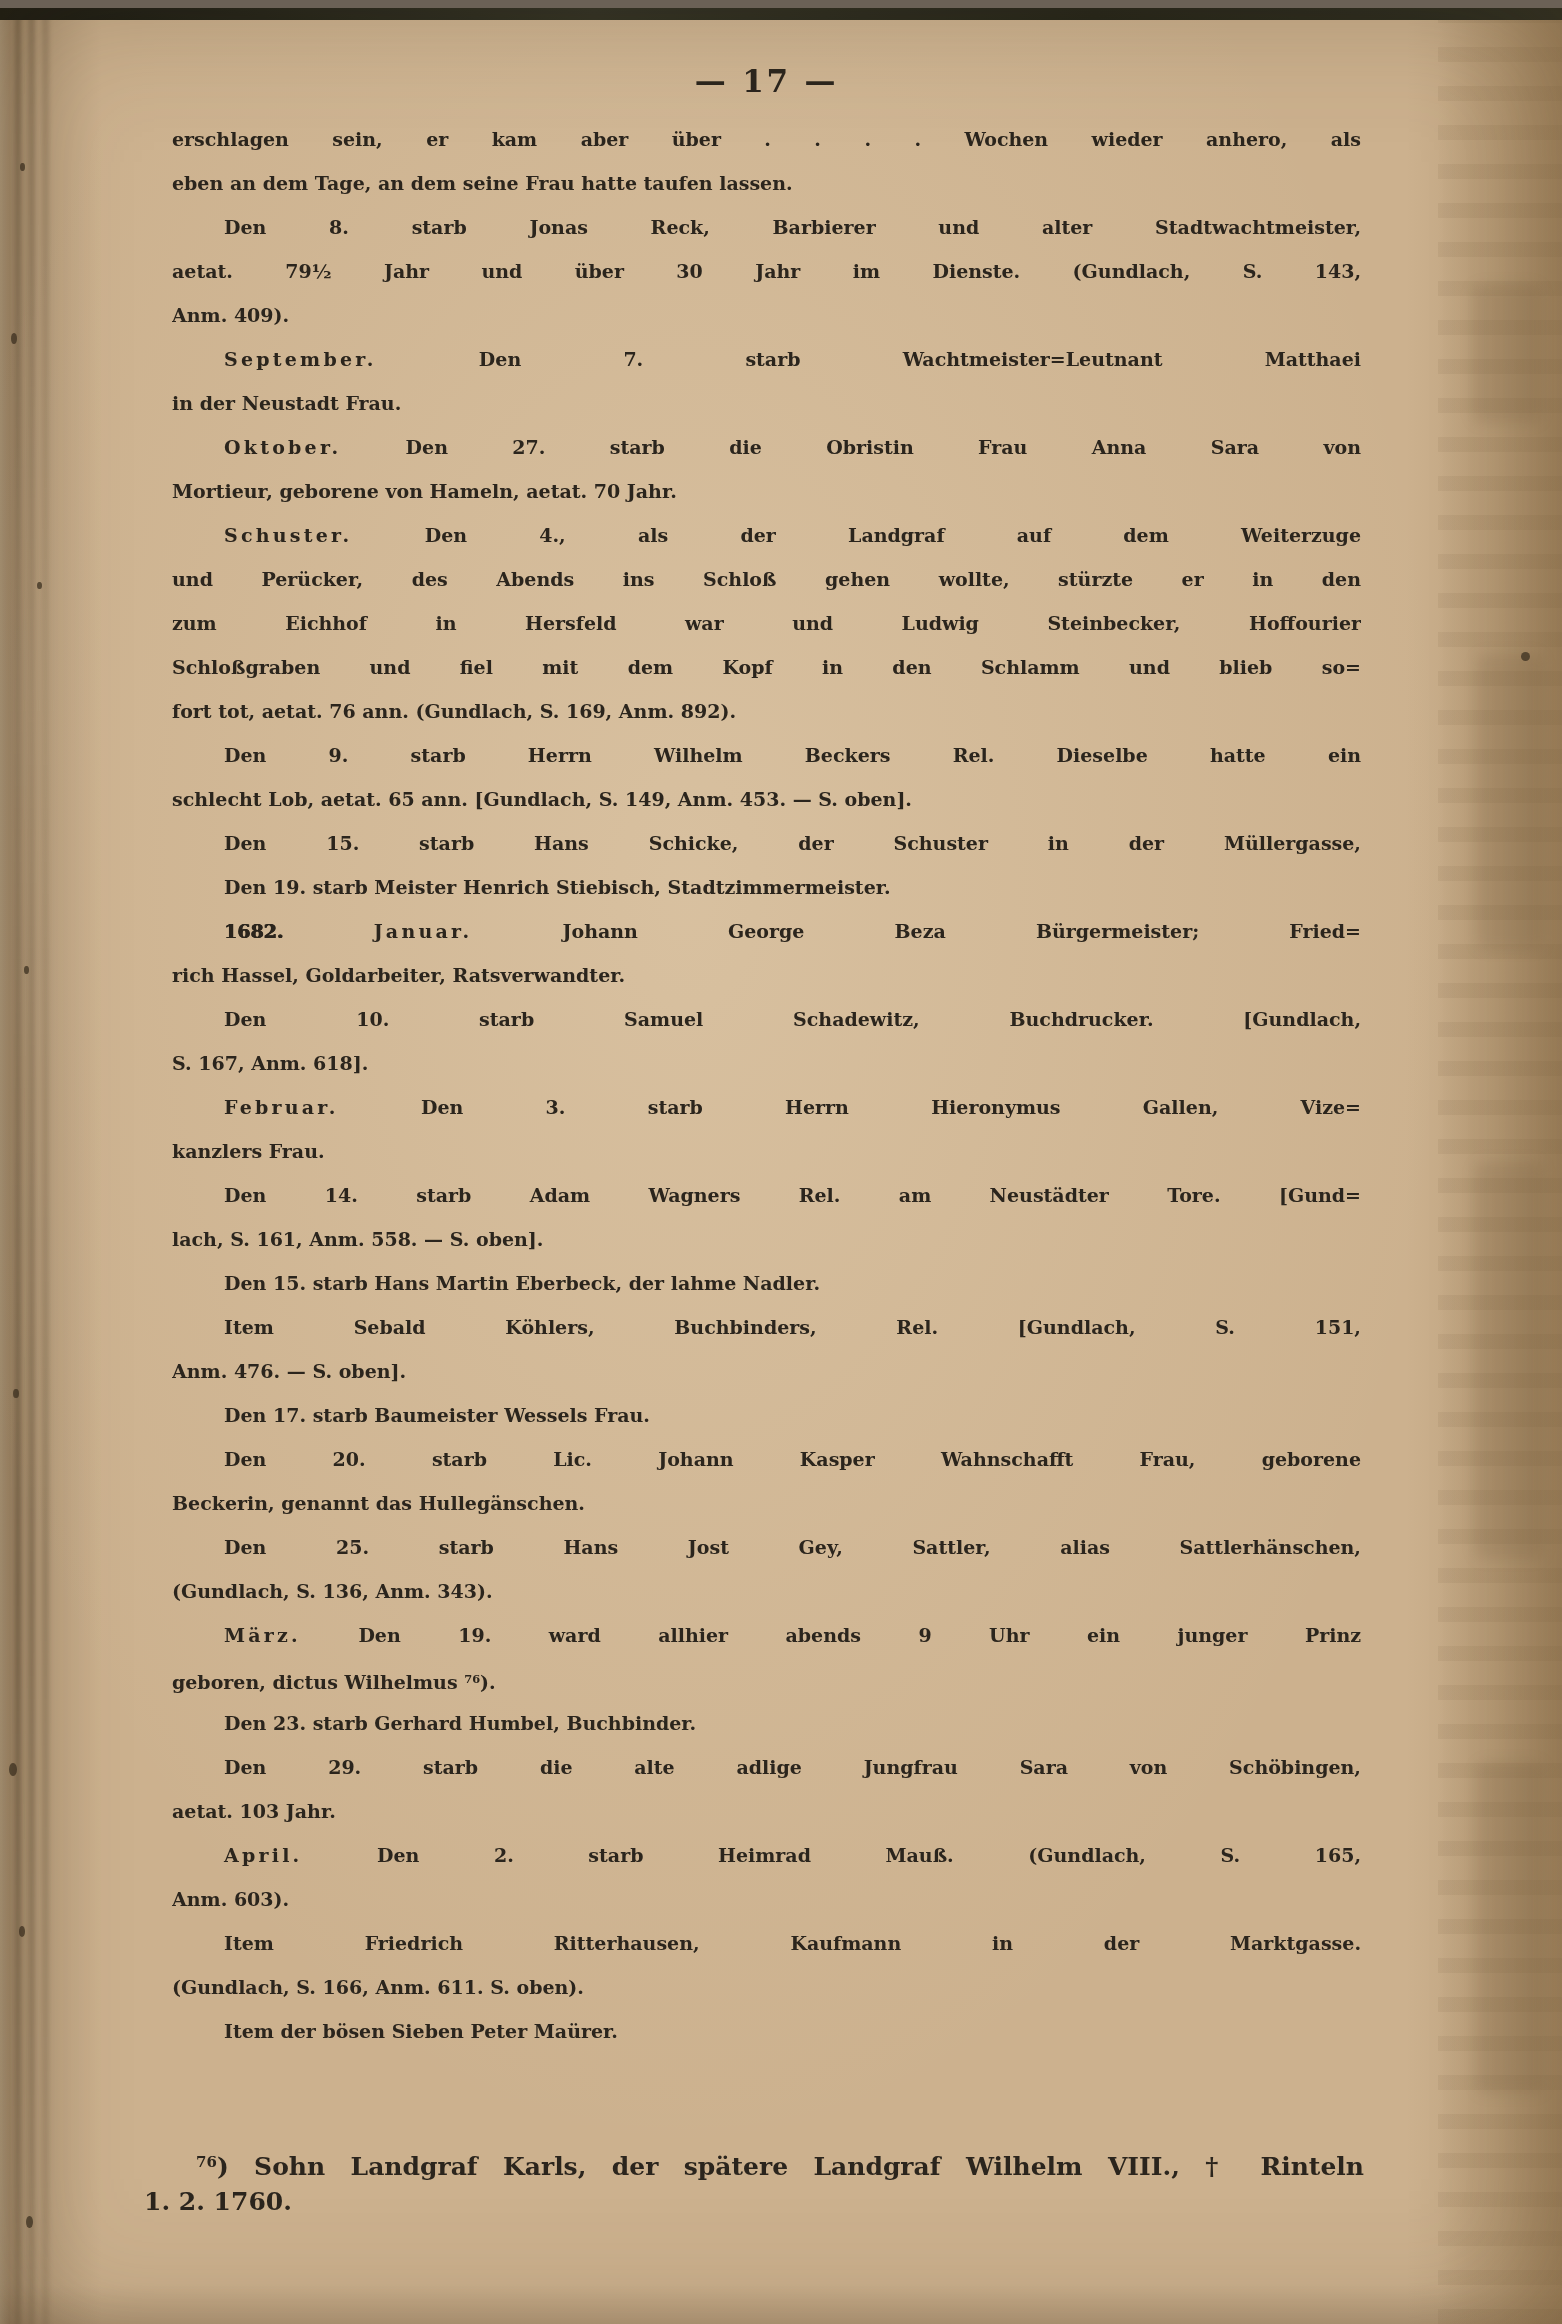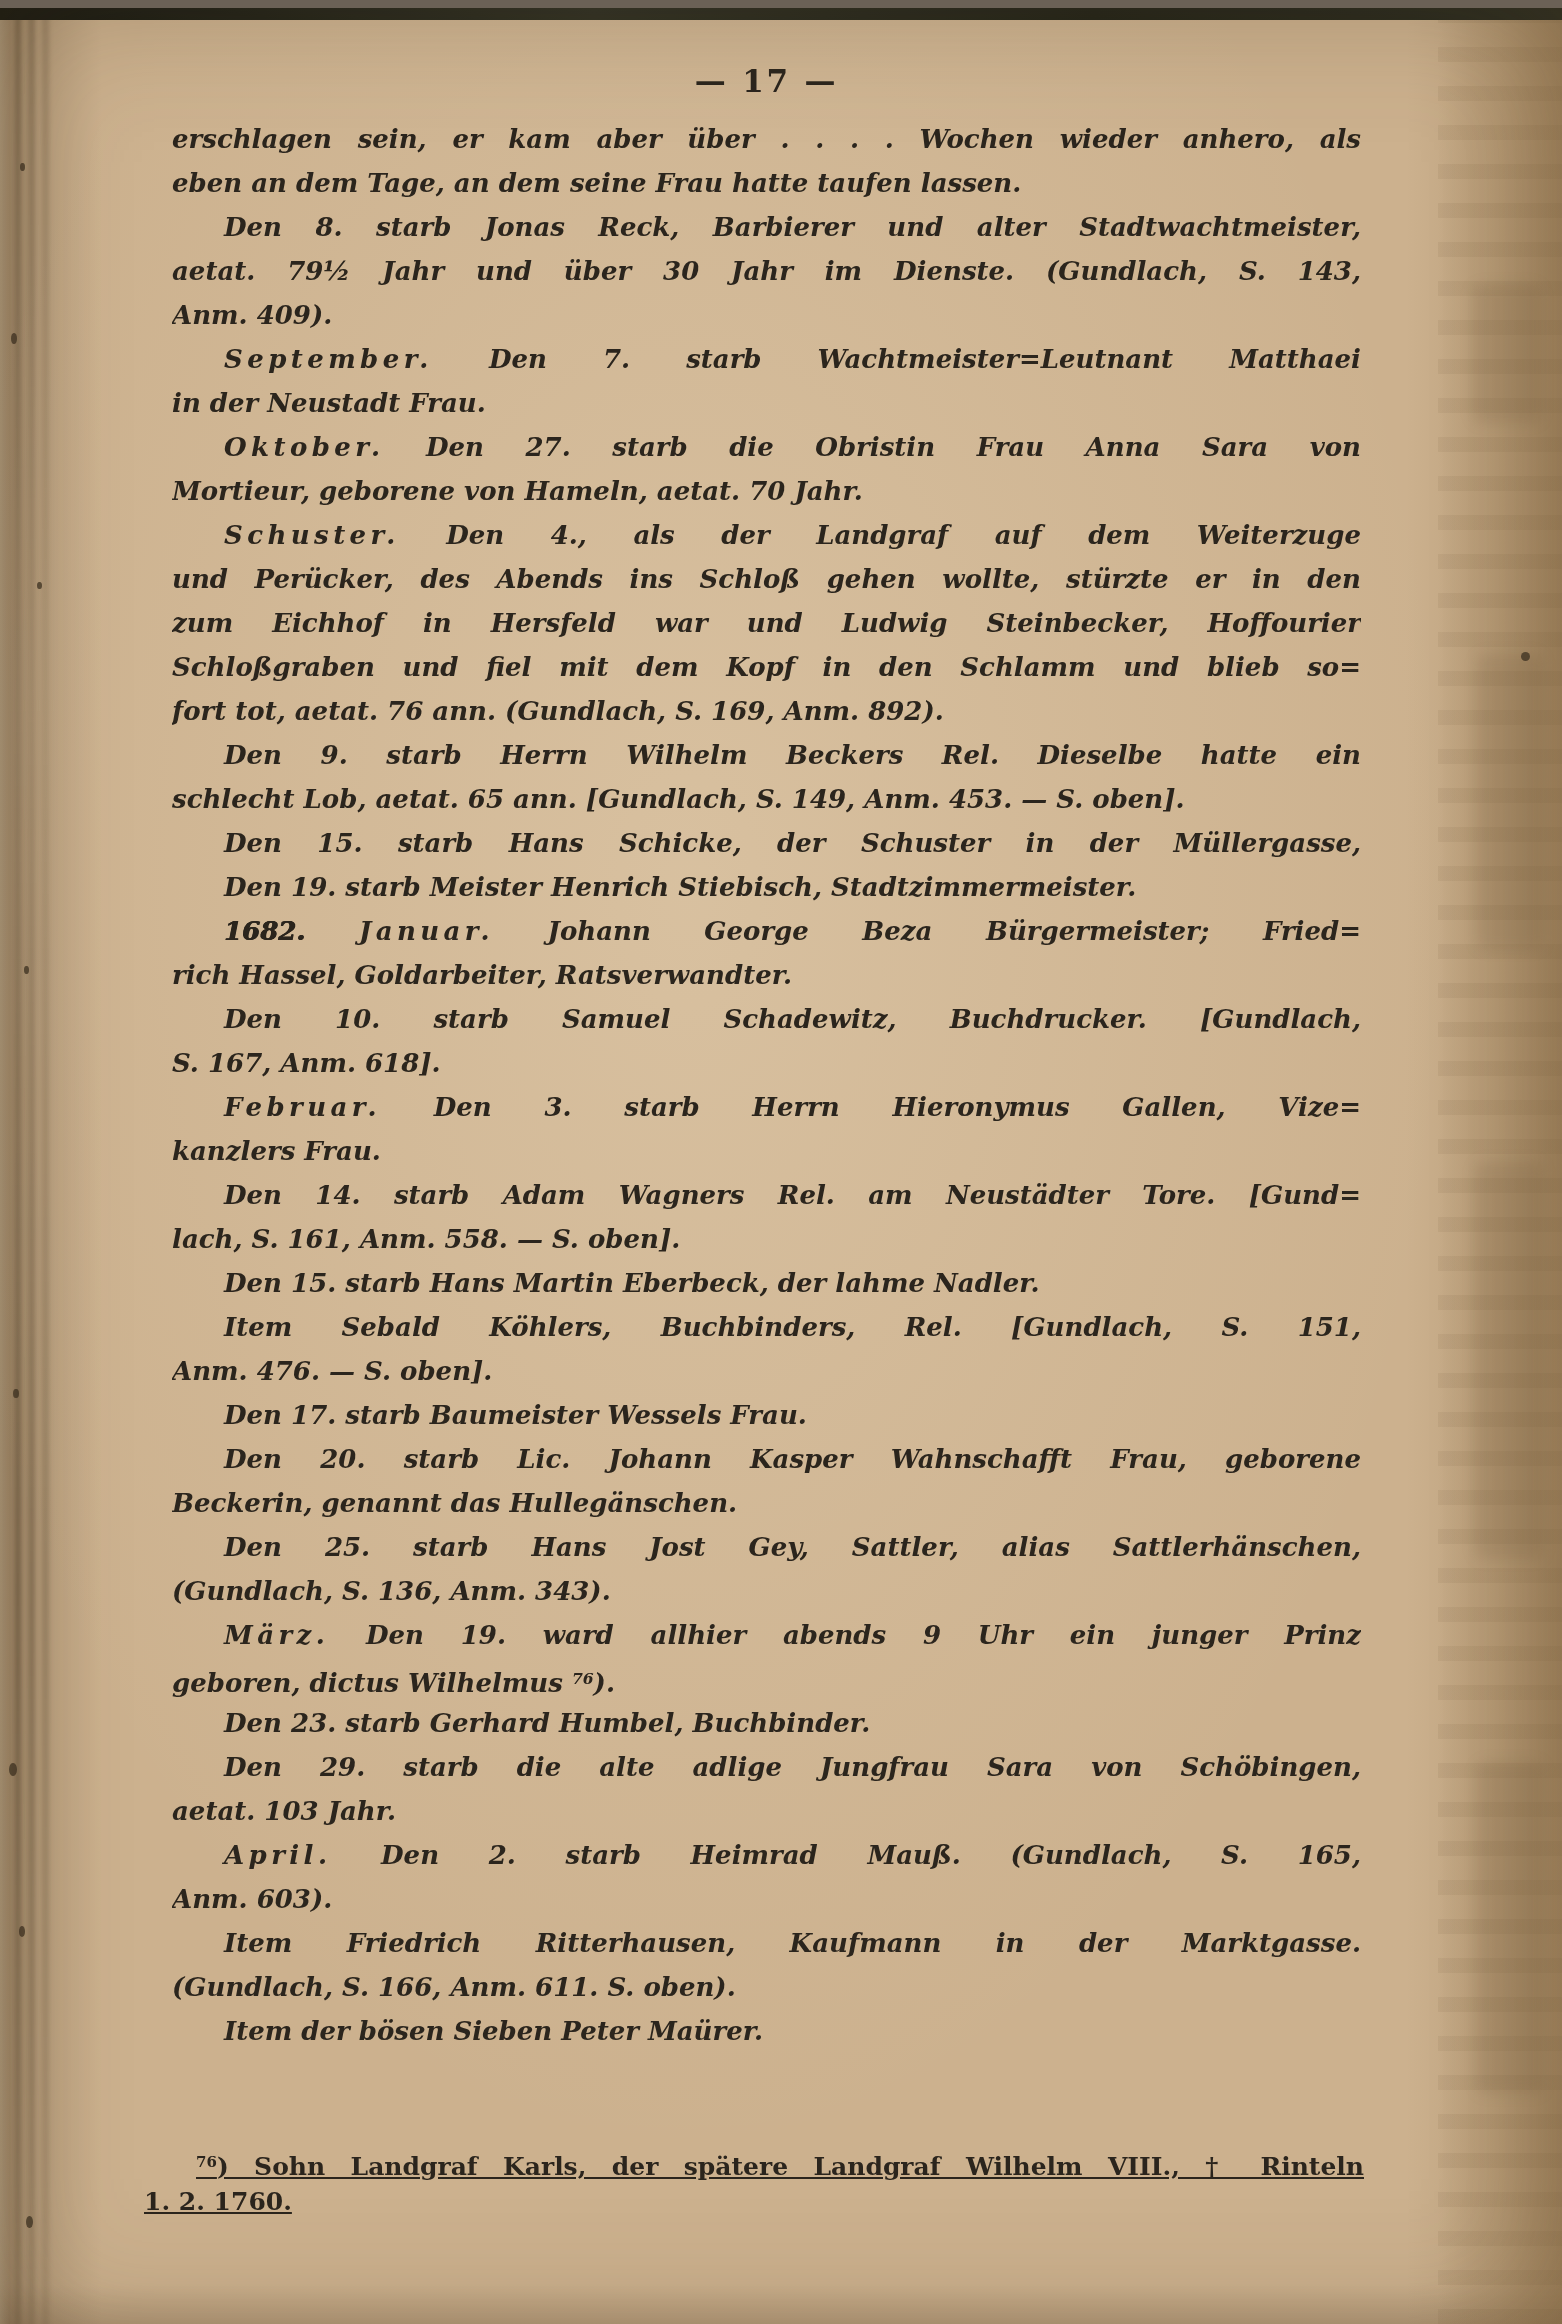--- a/index.html
+++ b/index.html
@@ -46,24 +46,24 @@
   }
   .smudge{ position:absolute; background:rgba(112,86,54,0.16); filter:blur(6.5px); border-radius:9.2px; z-index:1; }
   .speck{ position:absolute; background:#3a2f20; border-radius:50%; opacity:.75; z-index:3; }
 
   .page-header{
     position:absolute; left:172px; top:55px; width:1189px;
     text-align:center; font-size:31px; letter-spacing:2.8px; z-index:2;
   }
   .body-text{ position:absolute; left:172px; top:109px; width:1189px; z-index:2; }
   .body-text .line{
-    height:44px; line-height:44px; font-size:26px;
-    text-align:justify; text-align-last:justify; overflow:hidden;font-style:italic;
+    height:44px; line-height:44px; font-size:19px;
+    text-align:justify; text-align-last:justify; overflow:hidden;
   }
-  .footnote{ position:absolute; left:144px; top:2134px; width:1220px; z-index:2;text-decoration:underline; }
+  .footnote{ position:absolute; left:144px; top:2134px; width:1220px; z-index:2; }
   .footnote .line{
     height:40px; line-height:40px; font-size:25px;
     text-align:justify; text-align-last:justify; overflow:hidden;
   }
   .line.last{ text-align-last:left; }
   .line.indent{ text-indent:52px; }
   .seg-spaced{ letter-spacing:0.17em; }
   .seg-bold{ text-shadow:0.6px 0 0 currentColor, -0.3px 0 0 currentColor; }
   .seg-sup{ font-size:0.60em; vertical-align:0.5em; }
 </style>

